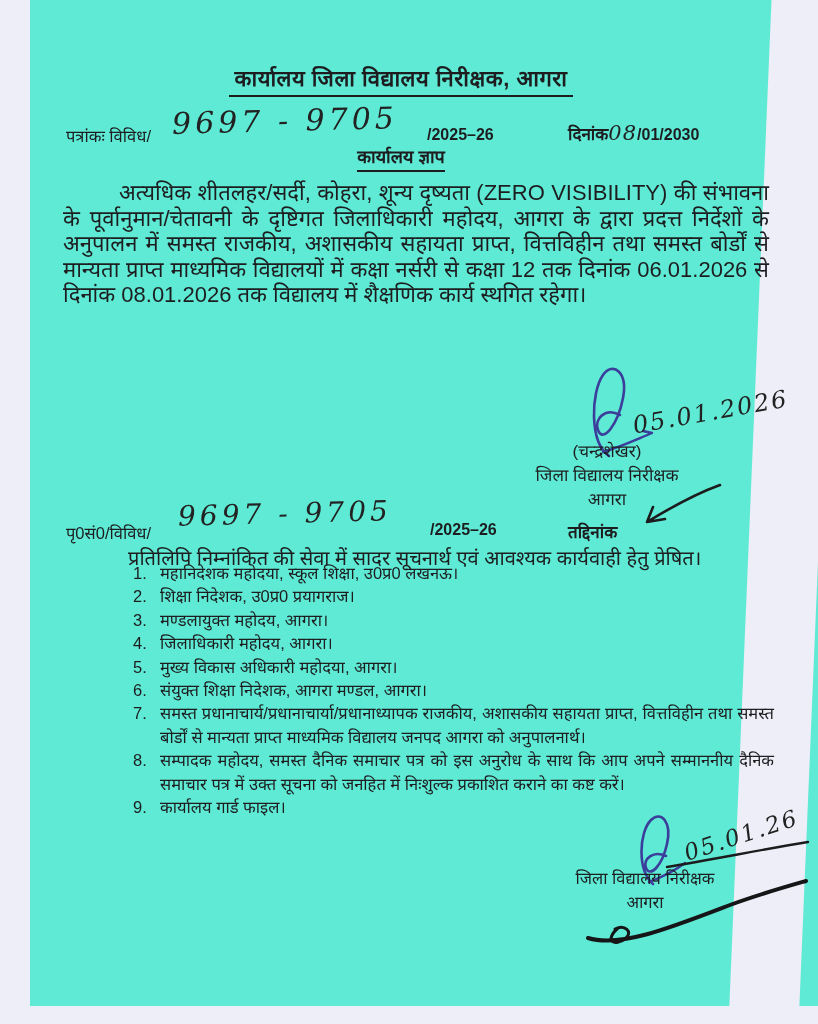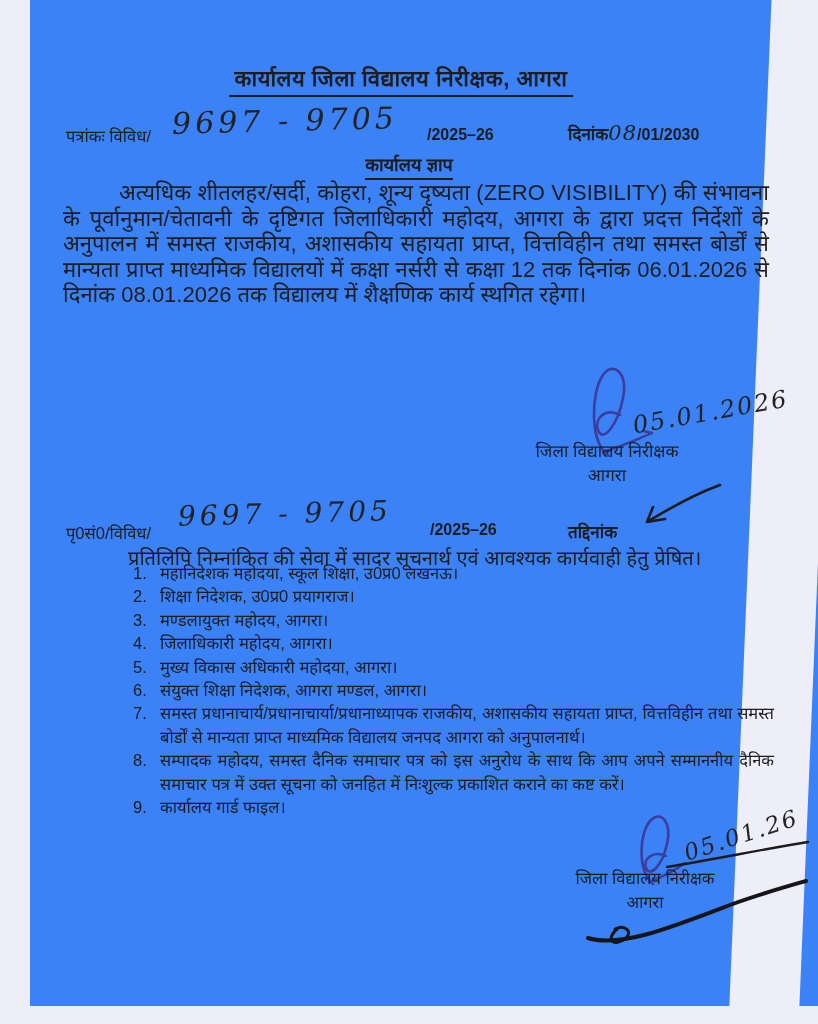--- a/index.html
+++ b/index.html
@@ -4,42 +4,42 @@
 <style>
   * { margin:0; padding:0; box-sizing:border-box; }
   html,body { width:818px; height:1024px; }
   body {
     font-family: "Liberation Sans", "DejaVu Sans", sans-serif;
     color:#1d1d20;
     overflow:hidden;
   }
   .scan-wrap {
     position:relative; width:818px; height:1024px;
-    background:#3b82f6; overflow:hidden;
+    background:#5eead4; overflow:hidden;
   }
   .margin-band { position:absolute; background:#edeef7; }
   .band-left  { left:0; top:0; width:30px; height:1024px; }
   .band-right { left:772px; top:-12px; width:70px; height:1120px;
                 transform-origin:0 0; transform:rotate(2.4deg); }
   .band-bottom{ left:0; top:1006px; width:818px; height:18px; }
 
   .page { position:absolute; left:30px; top:0; width:742px; height:1006px; }
 
   .abs { position:absolute; }
 
   .doc-title {
     top:62px; left:0; width:100%; text-align:center;
   }
   .doc-title span {
     display:inline-block;
     font-size:22px; font-weight:700; letter-spacing:0.5px;
     border-bottom:2px solid #1d1d20; padding:0 6px 3px 6px;
   }
   .memo-heading {
-    top:152px; left:0; width:100%; text-align:center;margin-left:8px;
+    top:144px; left:0; width:100%; text-align:center;
   }
   .memo-heading span {
     display:inline-block; font-size:18px; font-weight:700;
     border-bottom:2px solid #1d1d20; padding-bottom:2px;
   }
 
   .print  { font-size:16.5px; }
   .print-bold { font-weight:700; }
 
   .hw {
@@ -102,20 +102,21 @@
     <p class="abs para para1">अत्यधिक शीतलहर/सर्दी, कोहरा, शून्य दृष्यता (ZERO VISIBILITY) की संभावना के पूर्वानुमान/चेतावनी के दृष्टिगत जिलाधिकारी महोदय, आगरा के द्वारा प्रदत्त निर्देशों के अनुपालन में समस्त राजकीय, अशासकीय सहायता प्राप्त, वित्तविहीन तथा समस्त बोर्डों से मान्यता प्राप्त माध्यमिक विद्यालयों में कक्षा नर्सरी से कक्षा 12 तक दिनांक 06.01.2026 से दिनांक 08.01.2026 तक विद्यालय में शैक्षणिक कार्य स्थगित रहेगा।</p>
 
     <svg class="abs" style="left:545px; top:364px;" width="80" height="98" viewBox="0 0 80 98">
       <path d="M34,92 C14,78 16,28 28,11 C38,-3 53,8 48,34 C43,60 28,80 23,66 C19,55 30,43 45,51" fill="none" stroke-width="2.6" stroke-linecap="round" stroke="#3b3e9b"></path>
       <path d="M28,88 C48,82 60,76 77,69 M77,69 L68,67" fill="none" stroke-width="2.4" stroke-linecap="round" stroke="#3b3e9b"></path>
     </svg>
 
     <span class="abs hw hw-date" style="left:602px; top:398px; transform:rotate(-10deg);">05.01.2026</span>
 
     <div class="abs sig-col sig1-col">
+      <div>(चन्द्रशेखर)</div>
       <div>जिला विद्यालय निरीक्षक</div>
       <div>आगरा</div>
     </div>
 
     <svg class="abs" style="left:610px; top:478px;" width="85" height="48" viewBox="0 0 85 48">
       <path d="M7,44 C30,30 55,16 80,7 M7,44 L25,41 M7,44 L13,29" fill="none" stroke="#1c1c1e" stroke-width="2.6" stroke-linecap="round"></path>
     </svg>
 
     <span class="abs print" style="left:36px; top:521px;">पृ0सं0/विविध/</span>
     <span class="abs hw hw-number" style="left:148px; top:497px; font-size:28px;">9697 - 9705</span>

